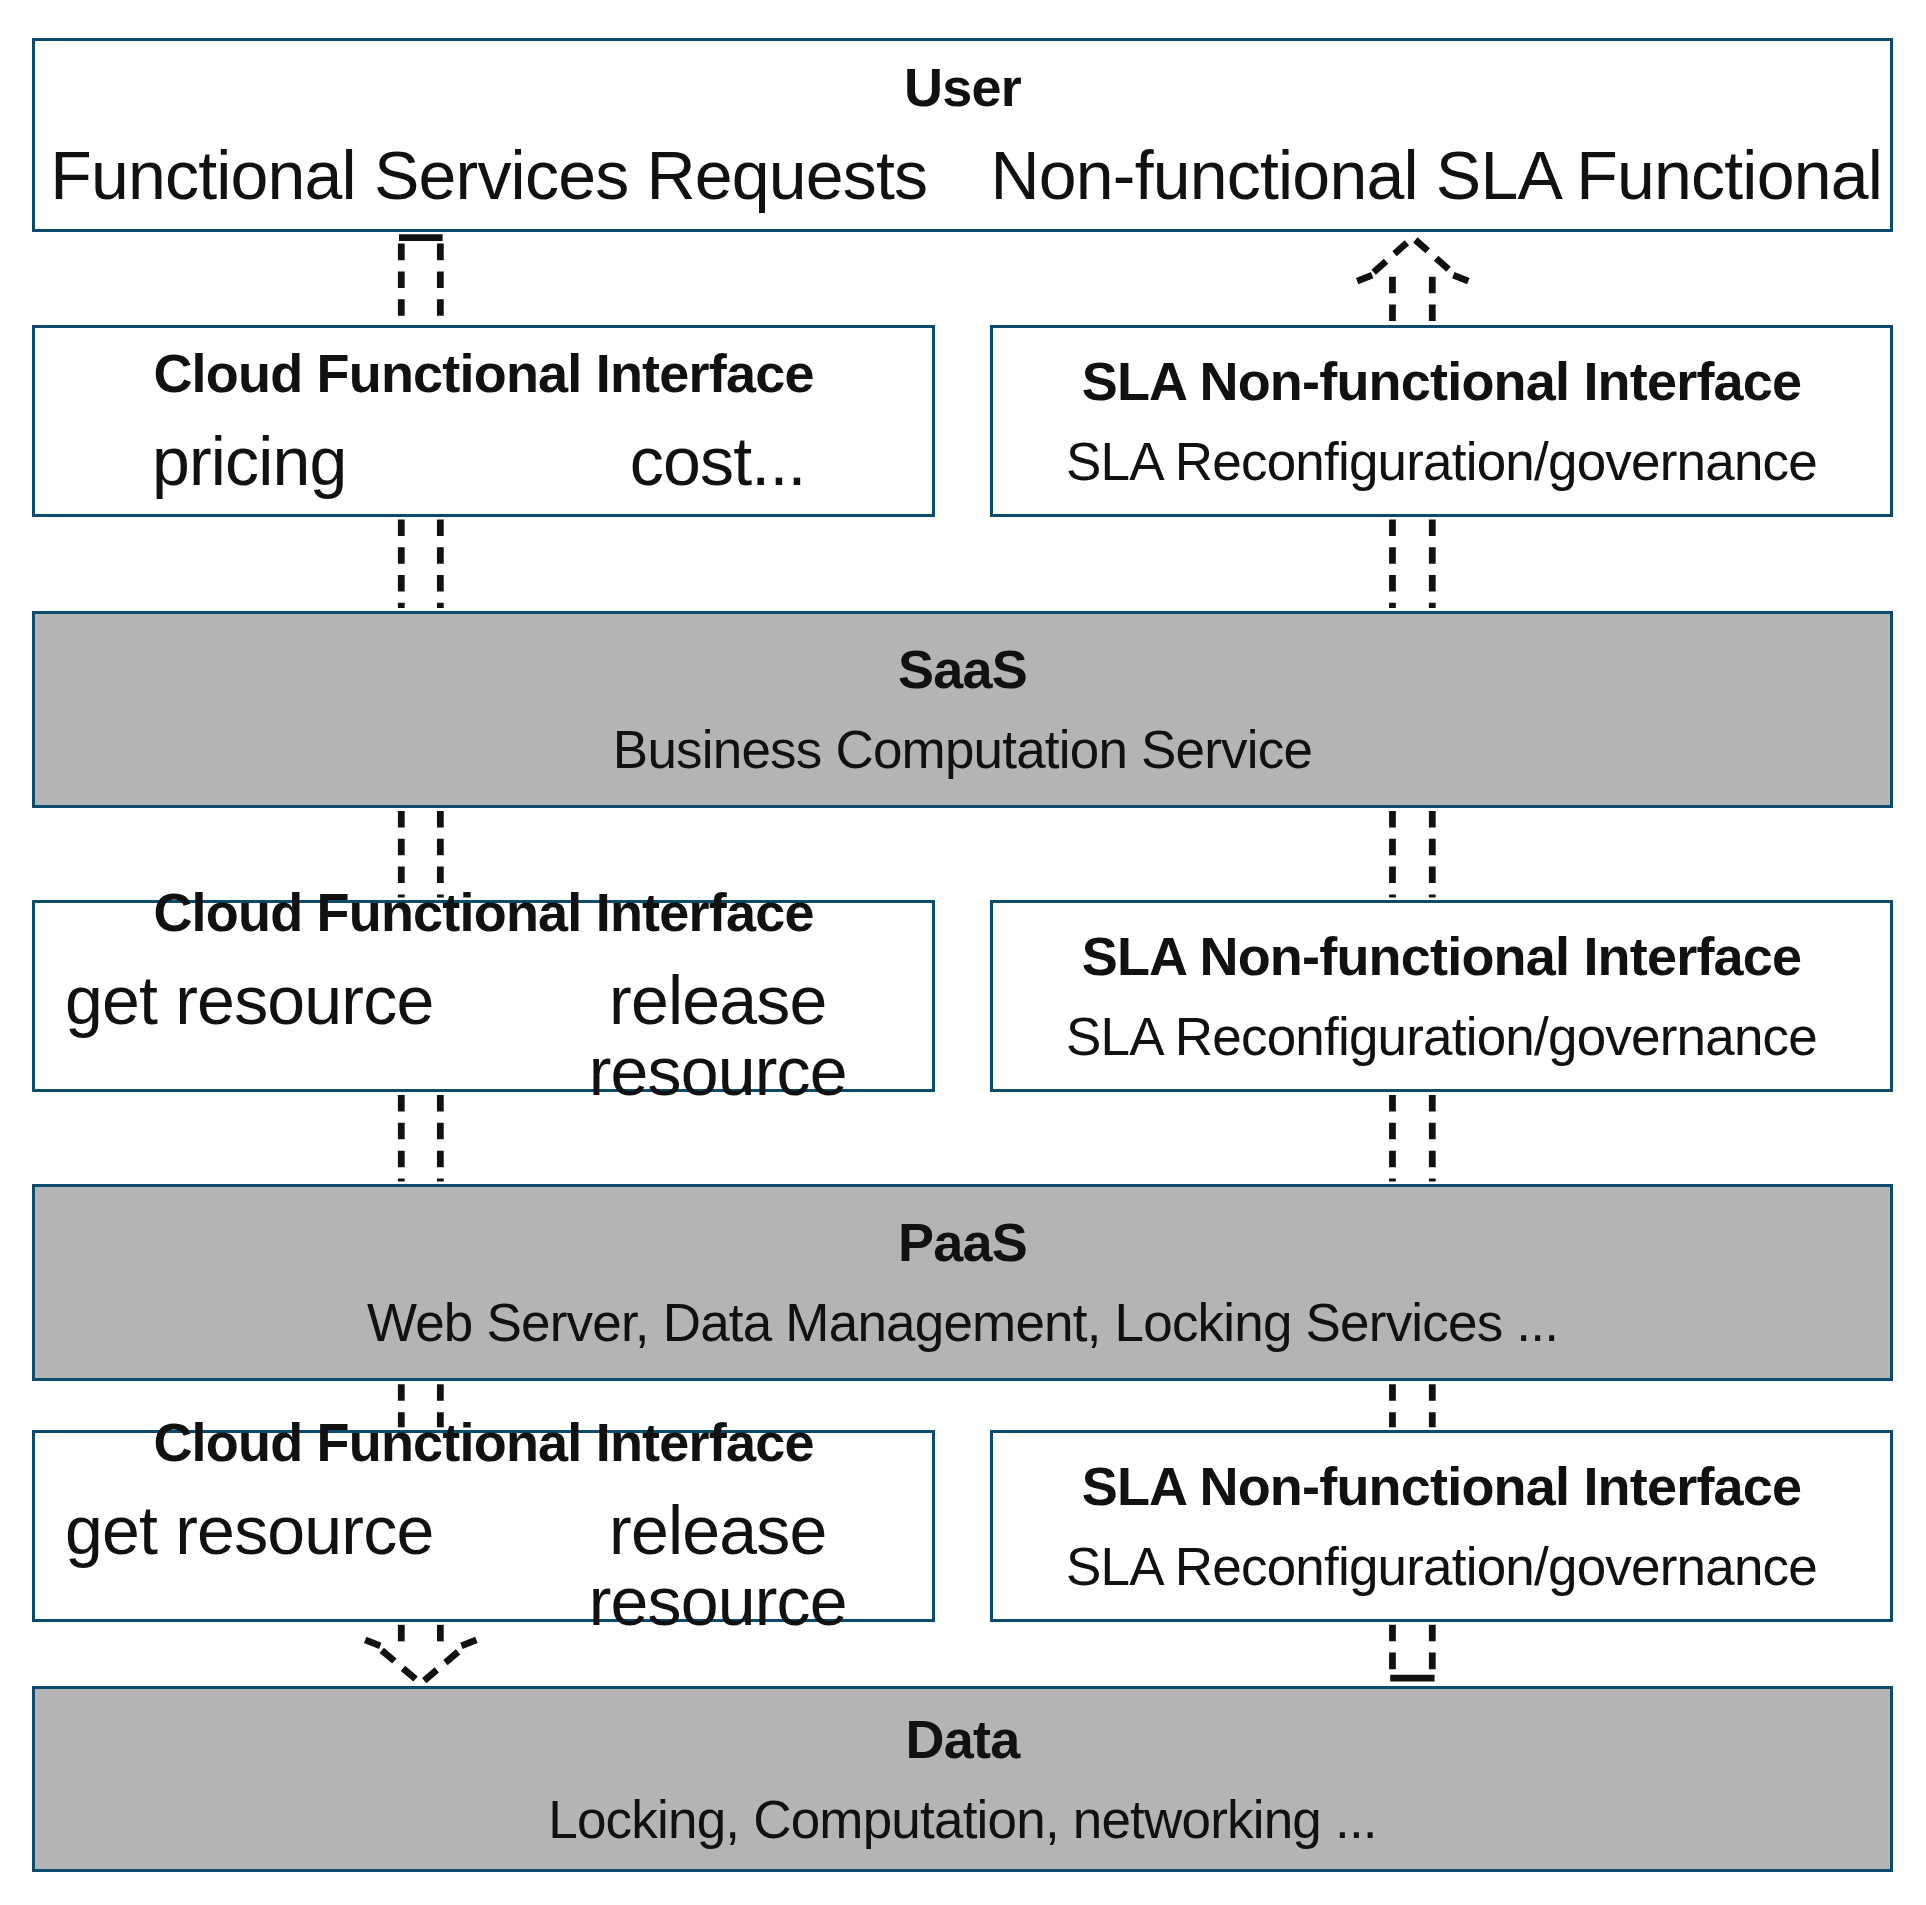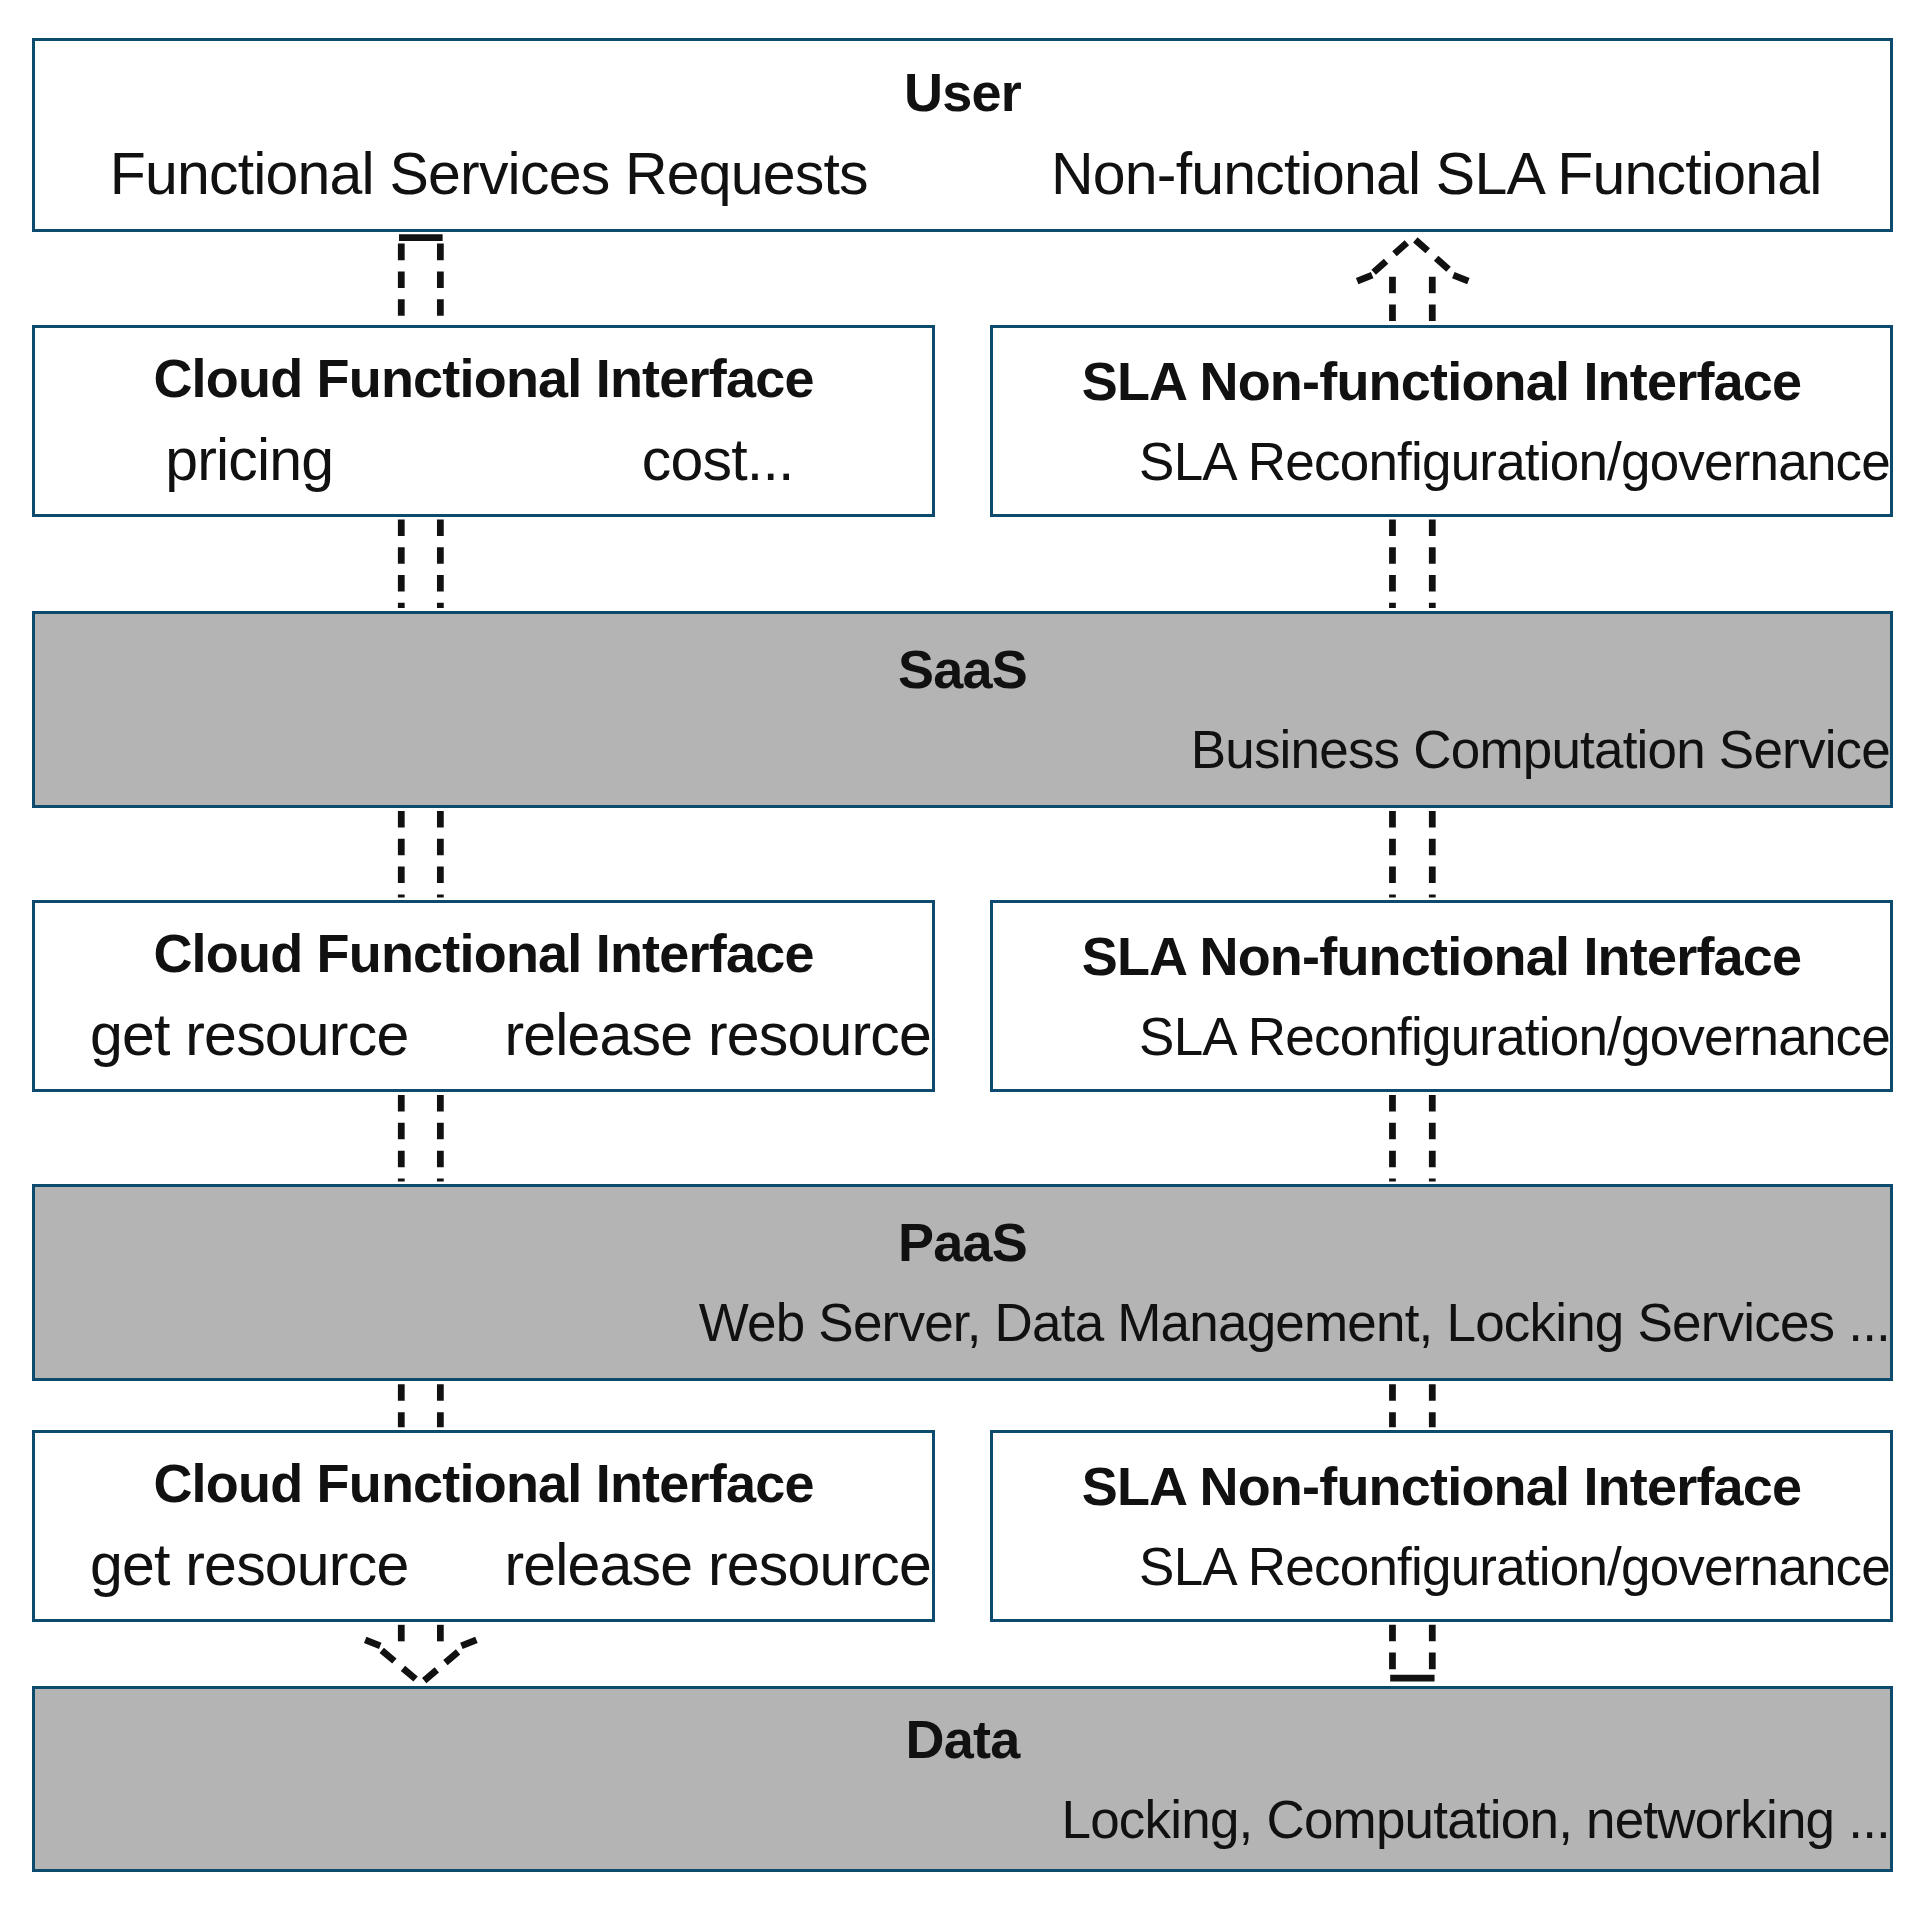--- a/index.html
+++ b/index.html
@@ -29,26 +29,25 @@
   .layer-bar { background: #b4b4b4; }
   .box-title {
     font-size: 54px;
     font-weight: 700;
     line-height: 1.05;
   }
   .box-sub {
     font-size: 53px;
     font-weight: 400;
     line-height: 1.05;
-    text-align: right;
   }
   .split-row {
     display: flex;
     flex-direction: row;
-    font-size: 59px;
+    font-size: 68px;
     font-weight: 400;
     line-height: 1.05;
     gap: 40px;
   }
   .split-row > span { flex: 1 1 0; text-align: center; }
 
   
   .user-box   { left: 32px;   top: 38px;   width: 1861px; height: 194px; }
   .row1-func  { left: 32px;   top: 325px;  width: 903px; height: 192px; }
   .row1-sla   { left: 990px; top: 325px;  width: 903px; height: 192px; }

